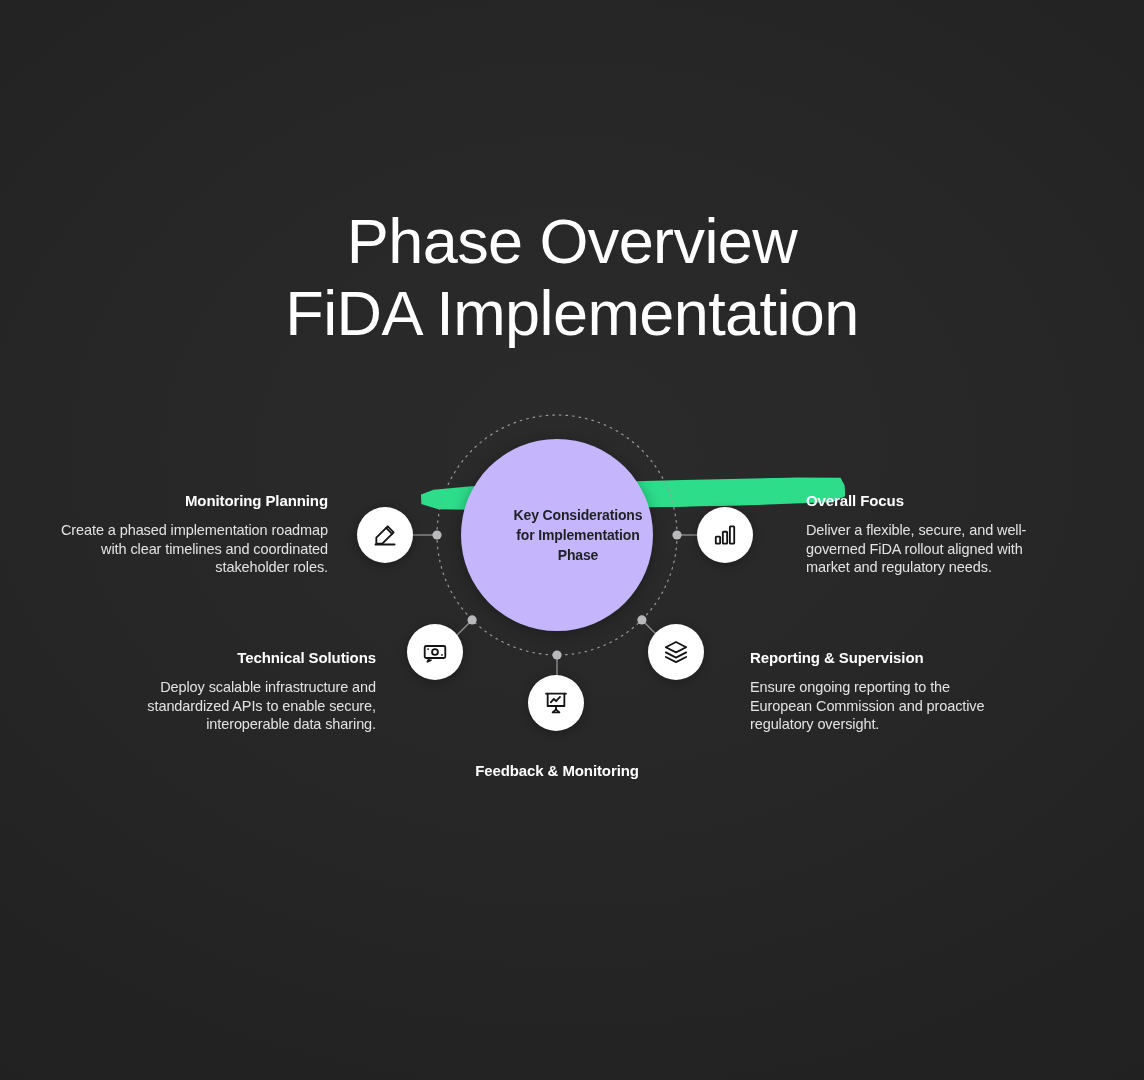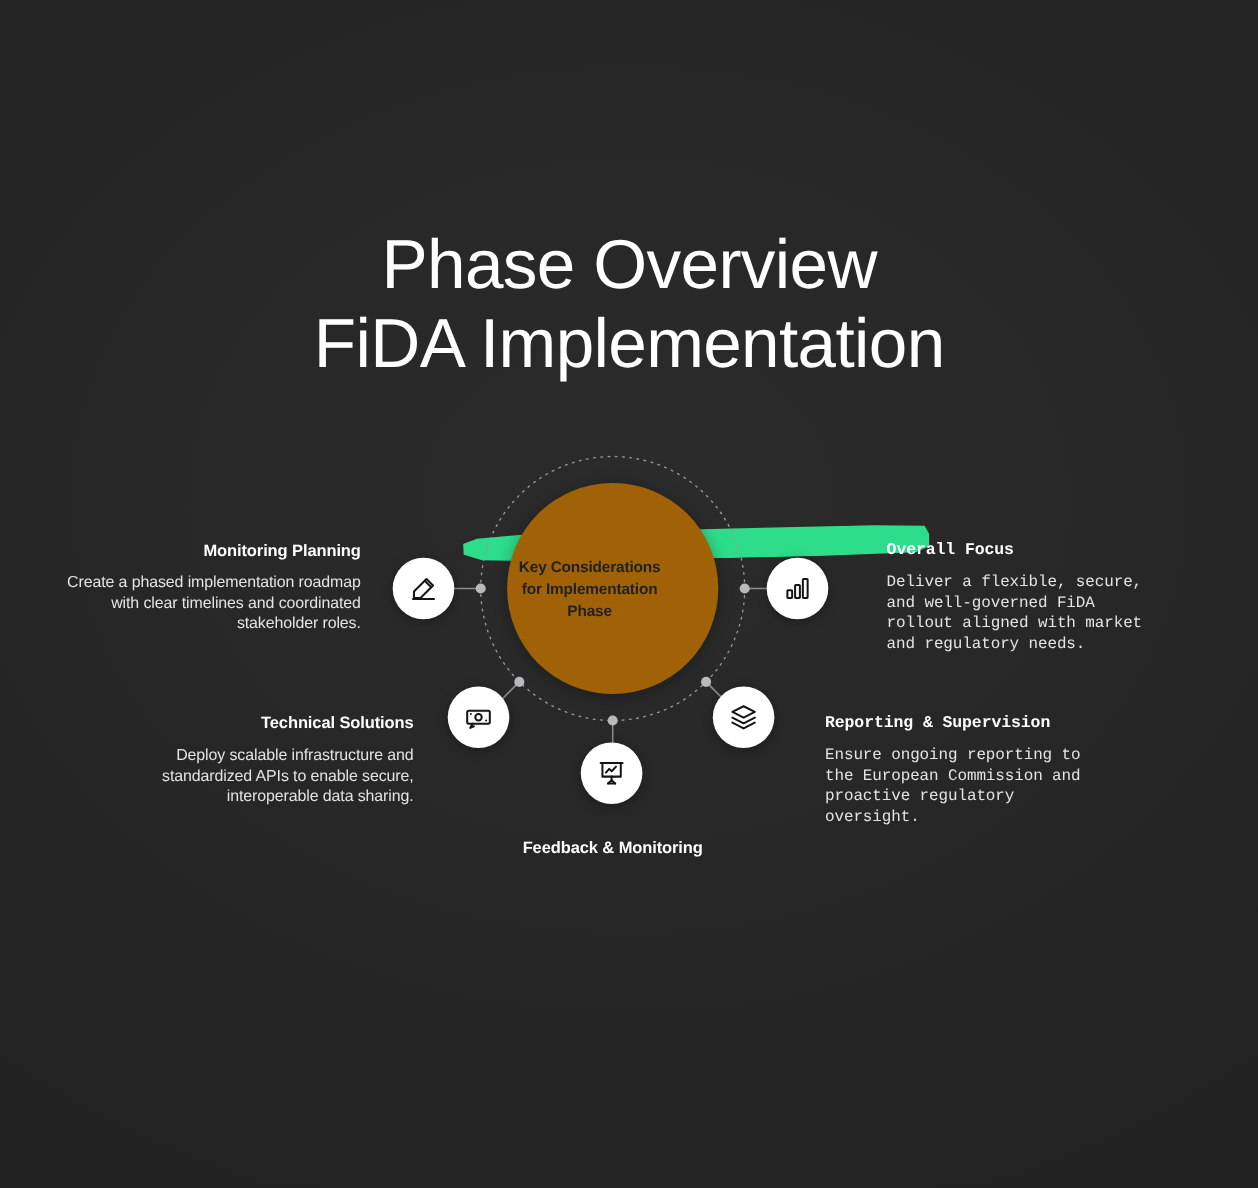--- a/index.html
+++ b/index.html
@@ -74,24 +74,24 @@
     width: 320px;
     height: 320px;
   }
   .hub {
     position: absolute;
     left: 461px;
     top: 439px;
     width: 192px;
     height: 192px;
     border-radius: 50%;
-    background: #a16207;
+    background: #c4b5fd;
     display: flex;
     align-items: center;
-    justify-content: flex-start;
+    justify-content: flex-end;
     box-shadow: 0 2px 14px rgba(0,0,0,0.30);
   }
   .hub-text {
     color: #1f2021;
     font-size: 14px;
     line-height: 20px;
     font-weight: bold;
     text-align: center;
     width: 150px;
     letter-spacing: -0.15px;
@@ -121,21 +121,21 @@
     margin: 0 0 12px 0;
   }
   .block .bd {
     font-size: 14.5px;
     line-height: 18.6px;
     color: #e3e3e4;
     margin: 0;
     letter-spacing: -0.1px;
   }
   .align-right { text-align: right; }
-  .align-left  { text-align: left; font-family: Liberation Mono, monospace; }
+  .align-left  { text-align: left; }
   .align-center{ text-align: center; }
 
   #blk-operational      { left: 48px;  top: 492px; width: 280px; }
   #blk-technical        { left: 128px; top: 649px; width: 248px; }
   #blk-overall          { left: 806px; top: 492px; width: 256px; }
   #blk-reporting        { left: 750px; top: 649px; width: 260px; }
   #blk-feedback         { left: 432px; top: 762px; width: 250px; }
 </style>
 </head>
 <body>

